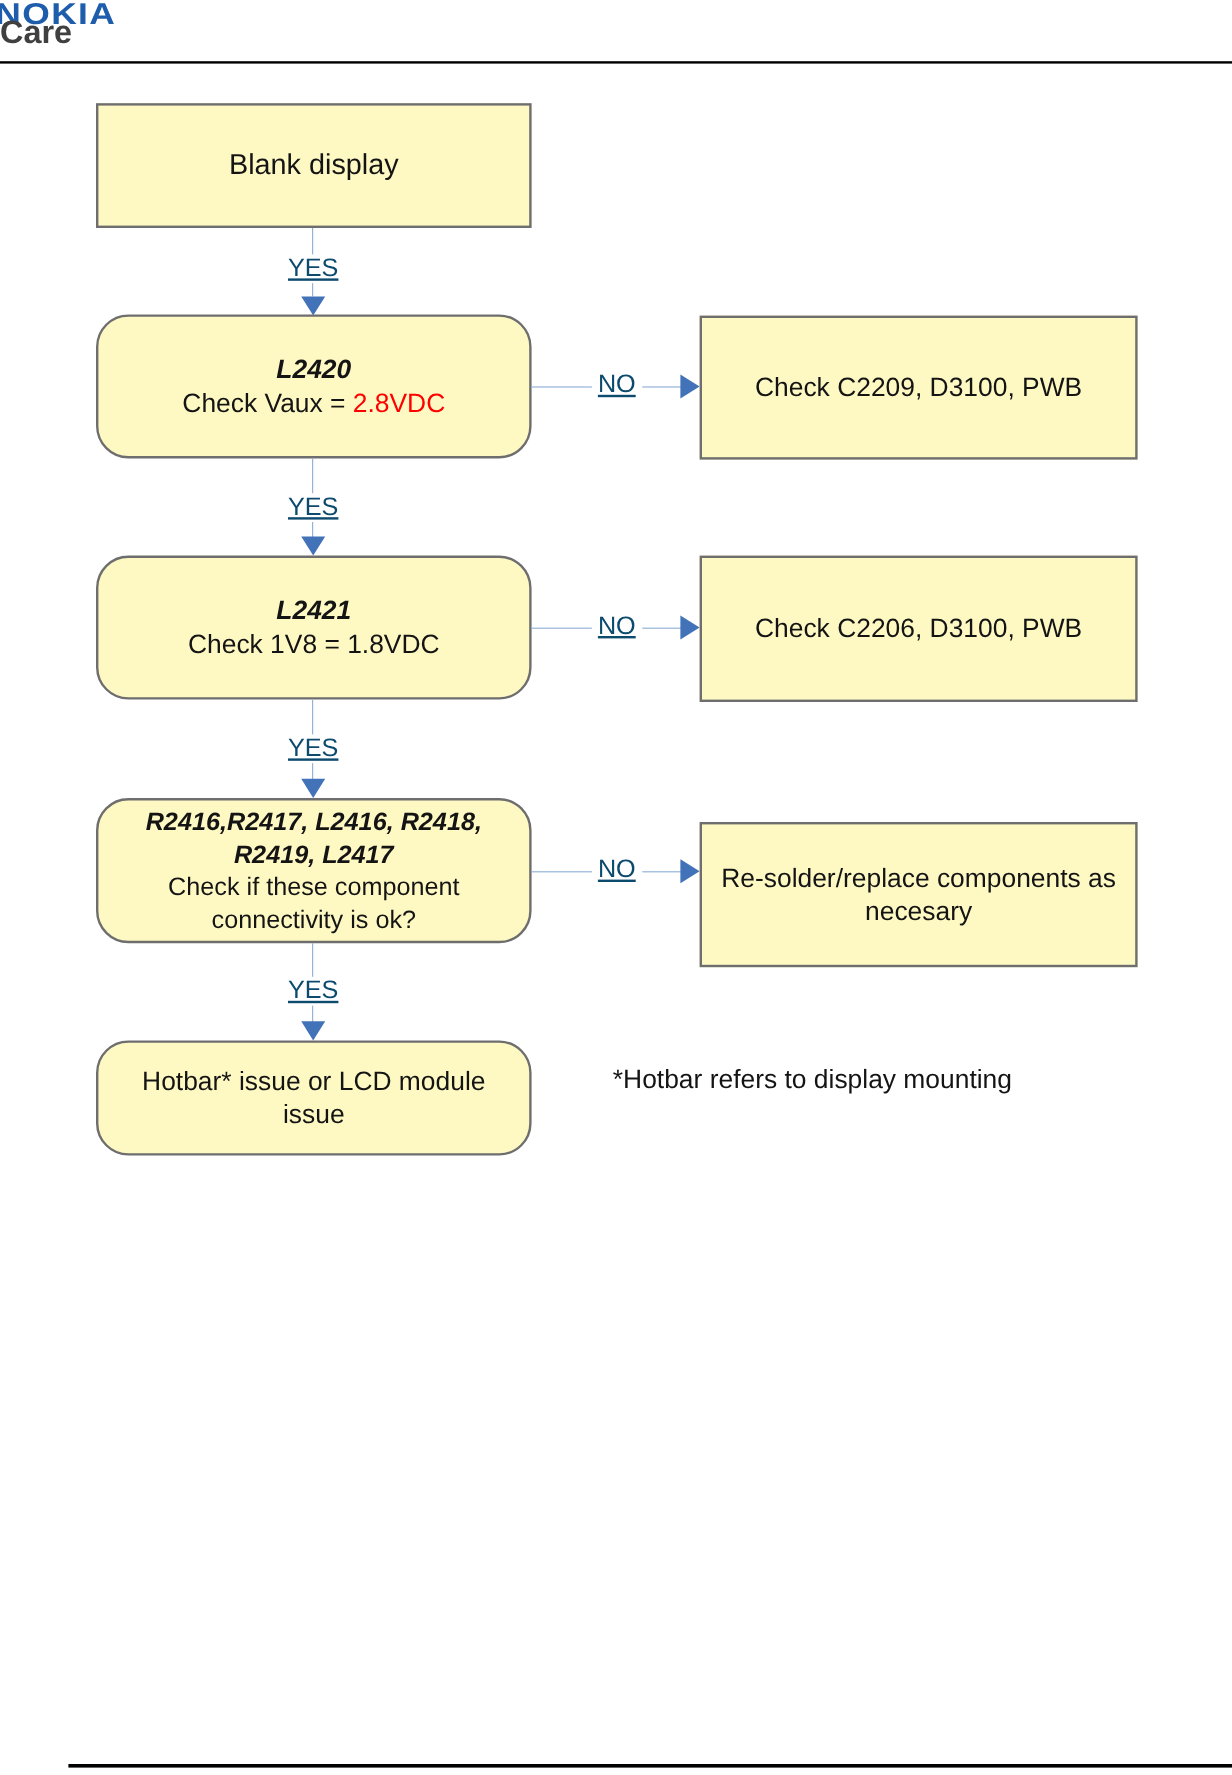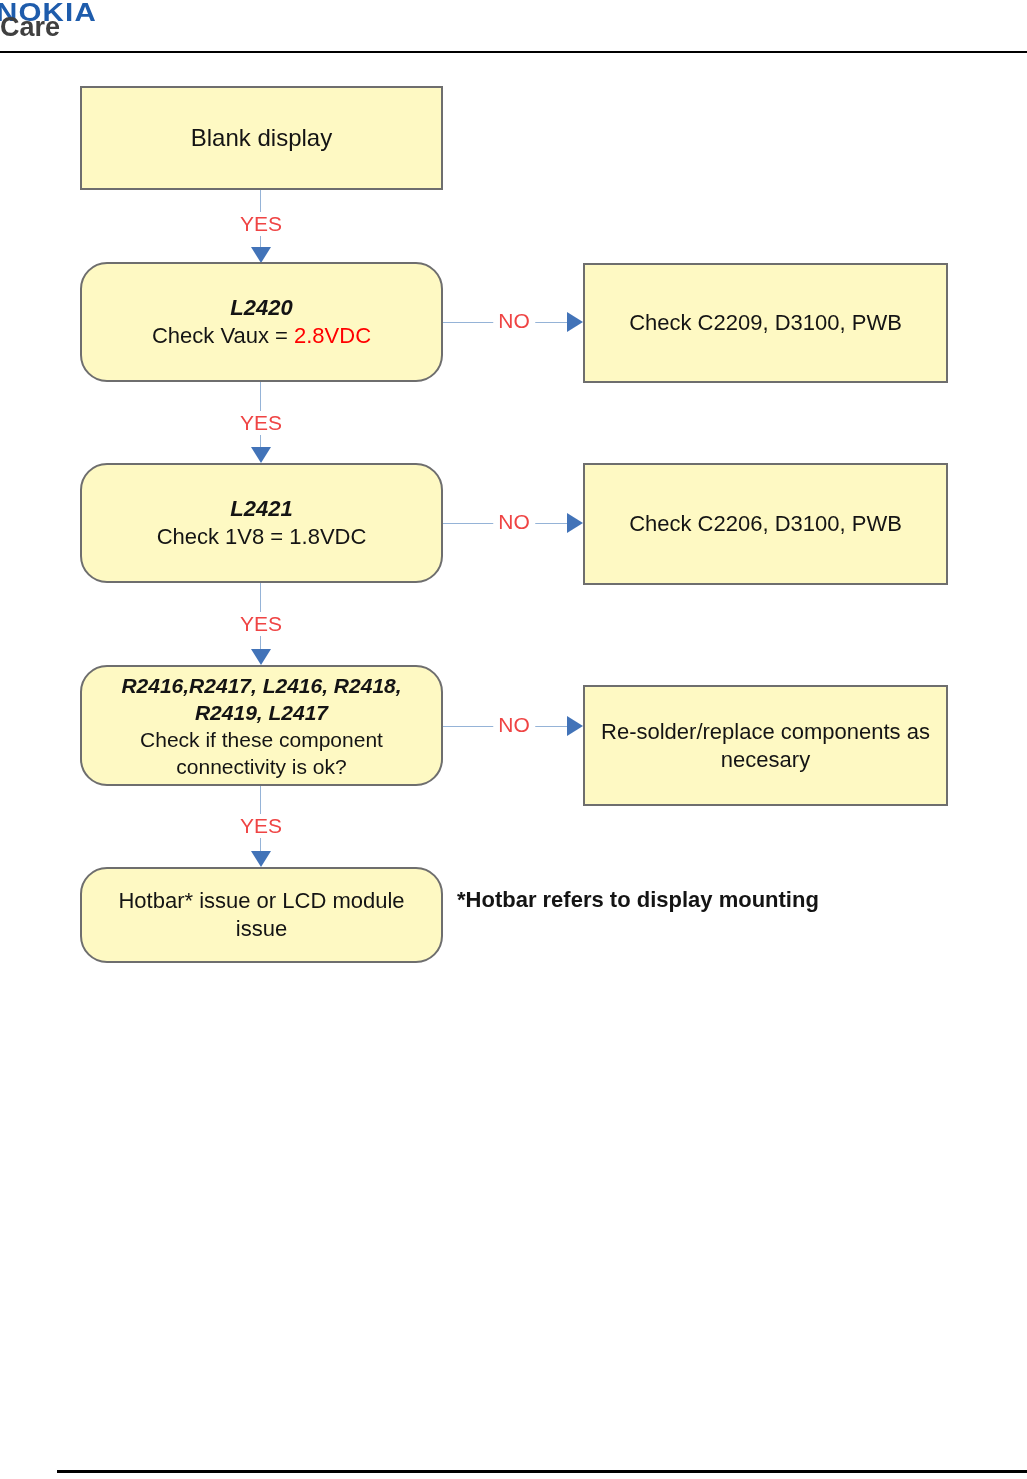--- a/index.html
+++ b/index.html
@@ -40,25 +40,25 @@
     border-top:16px solid #4273b8;
   }
   .arrow-right {
     position:absolute; width:0; height:0;
     border-top:10px solid transparent; border-bottom:10px solid transparent;
     border-left:16px solid #4273b8;
   }
   .lbl {
     position:absolute; transform:translateX(-50%);
     background:#ffffff; padding:0 5px;
-    font-size:21px; color:#ef4444; line-height:24px;
+    font-size:21px; color:#0c4a6e; line-height:24px;text-decoration:underline;
   }
   .footnote {
     position:absolute; left:457px; top:886px; width:440px;
-    text-align:left; font-size:22px; line-height:28px; color:#141414;font-weight:bold;
+    text-align:center; font-size:22px; line-height:28px; color:#141414;
   }
 </style>
 </head>
 <body>
 
 <div class="brand">NOKIA</div>
 <div class="subbrand">Care</div>
 <div class="hrule" style="left:0; top:51px; width:1027px; height:2px;"></div>
 
 <div>

